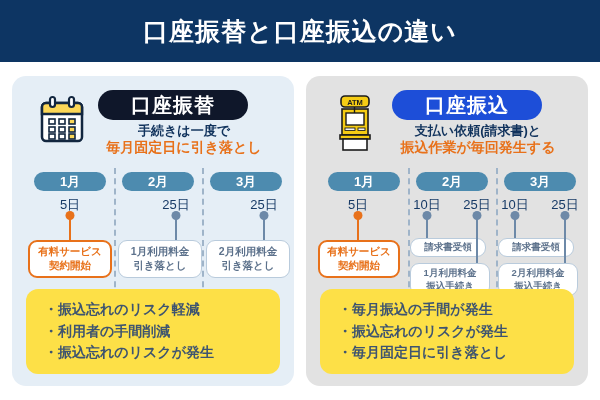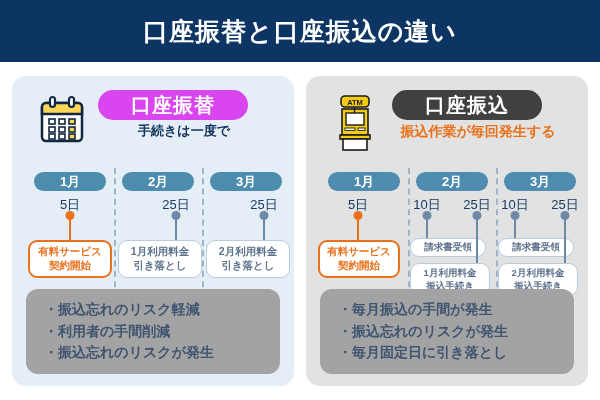--- a/index.html
+++ b/index.html
@@ -31,22 +31,22 @@
 
   
   .panel-head{position:relative;height:70px;}
   .icon-wrap{position:absolute;left:18px;top:9px;width:48px;height:52px;}
   .badge{
     position:absolute;left:78px;top:4px;
     width:150px;height:30px;border-radius:16px;
     display:flex;align-items:center;justify-content:center;
     color:#fff;font-size:20px;font-weight:bold;letter-spacing:1px;
   }
-  .badge.navy{background:#d946ef;}
-  .badge.gray{background:#404040;}
+  .badge.navy{background:#0f172a;}
+  .badge.gray{background:#1d4ed8;}
   .lead{
     position:absolute;left:64px;top:37px;width:200px;text-align:center;
     line-height:1.25;
   }
   .lead .l1{font-size:13px;font-weight:bold;color:#10325c;display:block;white-space:nowrap;}
   .lead .l2{font-size:14px;font-weight:bold;color:#e8711a;display:block;white-space:nowrap;}
 
   
   .timeline{position:relative;height:152px;margin-top:16px;}
   .months{position:relative;height:20px;}
@@ -83,21 +83,21 @@
     border-radius:9px;display:flex;flex-direction:column;
     align-items:center;justify-content:center;line-height:1.3;
   }
   .card.orange{border:2px solid #e8711a;color:#e8711a;font-weight:bold;}
   .card.plain{border:1.5px solid #b9cbdc;color:#5d728c;font-weight:bold;}
   .card span{display:block;white-space:nowrap;}
 
   
   .summary{
     position:absolute;left:14px;right:14px;bottom:12px;
-    background:#a3a3a3;border-radius:12px;padding:10px 8px 10px 18px;
+    background:#fde047;border-radius:12px;padding:10px 8px 10px 18px;
     box-sizing:border-box;
   }
   .summary li{
     list-style:none;font-size:14px;font-weight:bold;color:#3e5470;
     line-height:1.55;white-space:nowrap;
   }
   .summary ul{margin:0;padding:0;}
 </style>
 </head>
 <body>
@@ -126,20 +126,21 @@
             <rect x="21" y="32" width="6" height="5" fill="#ffffff" stroke="#12263f" stroke-width="1.6"></rect>
             <rect x="31" y="32" width="6" height="5" fill="#fcd757" stroke="#12263f" stroke-width="1.6"></rect>
             <rect x="11" y="39" width="6" height="5" fill="#ffffff" stroke="#12263f" stroke-width="1.6"></rect>
             <rect x="21" y="39" width="6" height="5" fill="#ffffff" stroke="#12263f" stroke-width="1.6"></rect>
             <rect x="31" y="39" width="6" height="5" fill="#fcd757" stroke="#12263f" stroke-width="1.6"></rect>
           </svg>
         </div>
         <div class="badge navy">口座振替</div>
         <div class="lead">
           <span class="l1">手続きは一度で</span>
+          <span class="l2">毎月固定日に引き落とし</span>
         </div>
       </div>
 
       <div class="timeline">
         <div class="months">
           <div class="month-pill" style="left:14px;width:72px;">1月</div>
           <div class="month-pill" style="left:102px;width:72px;">2月</div>
           <div class="month-pill" style="left:190px;width:72px;">3月</div>
           <div class="divider" style="left:94px;"></div>
           <div class="divider" style="left:182px;"></div>
@@ -199,20 +200,21 @@
             <rect x="14" y="18" width="18" height="12" fill="#ffffff" stroke="#1c1c1c" stroke-width="1.4"></rect>
             <rect x="13" y="33" width="10" height="2.4" fill="#ffffff" stroke="#1c1c1c" stroke-width="0.9"></rect>
             <rect x="26" y="33" width="7" height="2.4" fill="#ffffff" stroke="#1c1c1c" stroke-width="0.9"></rect>
             <rect x="8" y="40" width="30" height="4" fill="#f5cc14" stroke="#1c1c1c" stroke-width="1.6"></rect>
             <rect x="11" y="44" width="24" height="11" fill="#ffffff" stroke="#1c1c1c" stroke-width="1.6"></rect>
             <line x1="22.5" y1="12" x2="22.5" y2="18" stroke="#1c1c1c" stroke-width="1.4"></line>
           </svg>
         </div>
         <div class="badge gray">口座振込</div>
         <div class="lead">
+          <span class="l1">支払い依頼(請求書)と</span>
           <span class="l2">振込作業が毎回発生する</span>
         </div>
       </div>
 
       <div class="timeline">
         <div class="months">
           <div class="month-pill" style="left:14px;width:72px;">1月</div>
           <div class="month-pill" style="left:102px;width:72px;">2月</div>
           <div class="month-pill" style="left:190px;width:72px;">3月</div>
           <div class="divider" style="left:94px;"></div>

